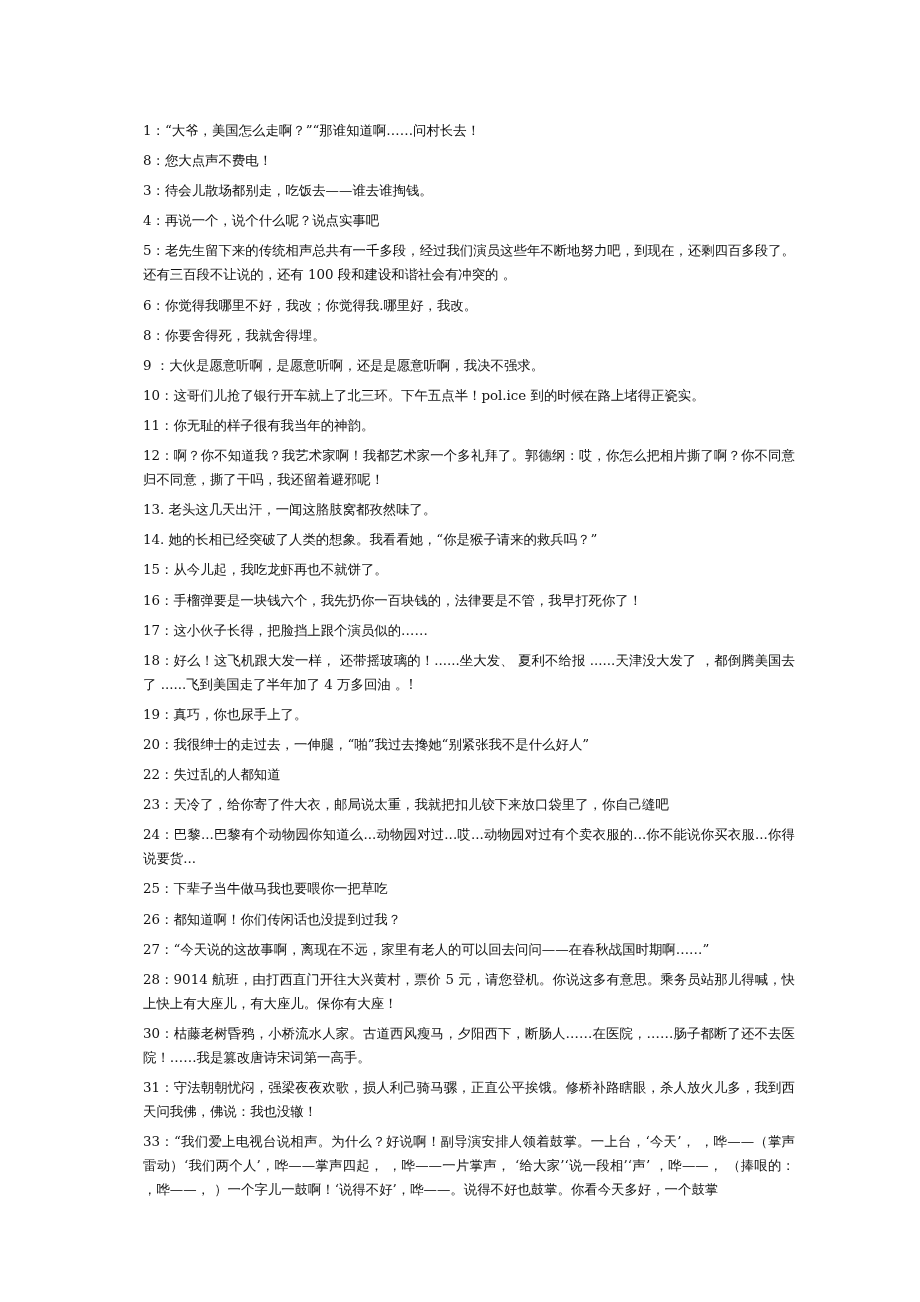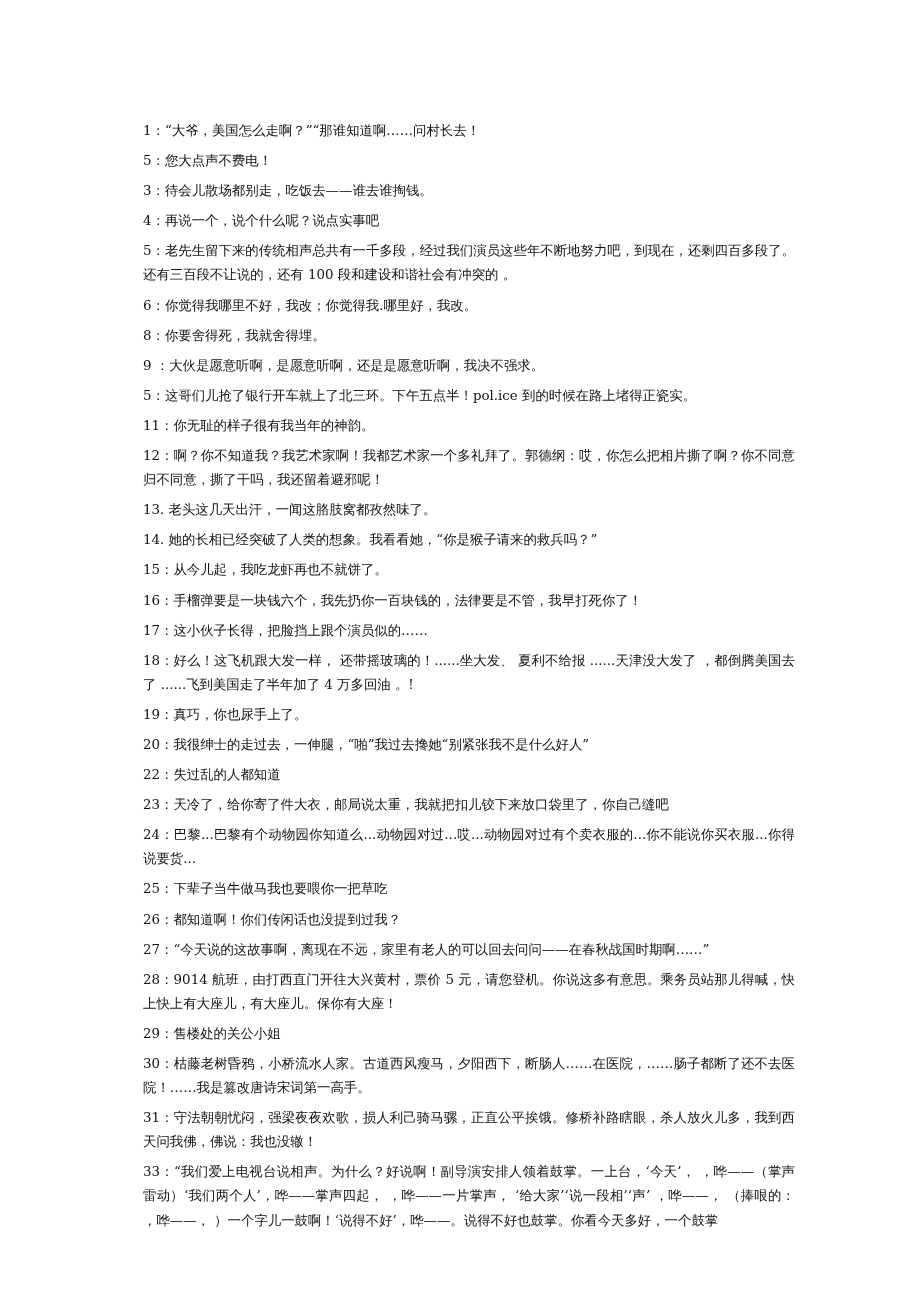--- a/index.html
+++ b/index.html
@@ -28,42 +28,41 @@
       margin: 6px;
       padding: 0;
       word-break: break-all;
     }
   </style>
 </head>
 <body>
 
 <div class="page">
   <p class="para">1：“大爷，美国怎么走啊？”“那谁知道啊……问村长去！</p>
-  <p class="para">5：您大点声不费电！</p>
+  <p class="para">8：您大点声不费电！</p>
   <p class="para">3：待会儿散场都别走，吃饭去——谁去谁掏钱。</p>
   <p class="para">4：再说一个，说个什么呢？说点实事吧</p>
   <p class="para">5：老先生留下来的传统相声总共有一千多段，经过我们演员这些年不断地努力吧，到现在，还剩四百多段了。还有三百段不让说的，还有 100 段和建设和谐社会有冲突的 。</p>
   <p class="para">6：你觉得我哪里不好，我改；你觉得我.哪里好，我改。</p>
   <p class="para">8：你要舍得死，我就舍得埋。</p>
   <p class="para">9 ：大伙是愿意听啊，是愿意听啊，还是是愿意听啊，我决不强求。</p>
-  <p class="para">5：这哥们儿抢了银行开车就上了北三环。下午五点半！pol.ice 到的时候在路上堵得正瓷实。</p>
+  <p class="para">10：这哥们儿抢了银行开车就上了北三环。下午五点半！pol.ice 到的时候在路上堵得正瓷实。</p>
   <p class="para">11：你无耻的样子很有我当年的神韵。</p>
   <p class="para">12：啊？你不知道我？我艺术家啊！我都艺术家一个多礼拜了。郭德纲：哎，你怎么把相片撕了啊？你不同意归不同意，撕了干吗，我还留着避邪呢！</p>
   <p class="para">13. 老头这几天出汗，一闻这胳肢窝都孜然味了。</p>
   <p class="para">14. 她的长相已经突破了人类的想象。我看看她，“你是猴子请来的救兵吗？”</p>
   <p class="para">15：从今儿起，我吃龙虾再也不就饼了。</p>
   <p class="para">16：手榴弹要是一块钱六个，我先扔你一百块钱的，法律要是不管，我早打死你了！</p>
   <p class="para">17：这小伙子长得，把脸挡上跟个演员似的……</p>
   <p class="para">18：好么！这飞机跟大发一样， 还带摇玻璃的！......坐大发、 夏利不给报 ......天津没大发了 ，都倒腾美国去了 ......飞到美国走了半年加了 4 万多回油 。!</p>
   <p class="para">19：真巧，你也尿手上了。</p>
   <p class="para">20：我很绅士的走过去，一伸腿，“啪”我过去搀她“别紧张我不是什么好人”</p>
   <p class="para">22：失过乱的人都知道</p>
   <p class="para">23：天冷了，给你寄了件大衣，邮局说太重，我就把扣儿铰下来放口袋里了，你自己缝吧</p>
   <p class="para">24：巴黎...巴黎有个动物园你知道么...动物园对过...哎...动物园对过有个卖衣服的...你不能说你买衣服...你得说要货...</p>
   <p class="para">25：下辈子当牛做马我也要喂你一把草吃</p>
   <p class="para">26：都知道啊！你们传闲话也没提到过我？</p>
   <p class="para">27：“今天说的这故事啊，离现在不远，家里有老人的可以回去问问——在春秋战国时期啊……”</p>
   <p class="para">28：9014 航班，由打西直门开往大兴黄村，票价 5 元，请您登机。你说这多有意思。乘务员站那儿得喊，快上快上有大座儿，有大座儿。保你有大座！</p>
-  <p class="para">29：售楼处的关公小姐</p>
   <p class="para">30：枯藤老树昏鸦，小桥流水人家。古道西风瘦马，夕阳西下，断肠人……在医院，……肠子都断了还不去医院！……我是篡改唐诗宋词第一高手。</p>
   <p class="para">31：守法朝朝忧闷，强梁夜夜欢歌，损人利己骑马骡，正直公平挨饿。修桥补路瞎眼，杀人放火儿多，我到西天问我佛，佛说：我也没辙！</p>
   <p class="para">33：“我们爱上电视台说相声。为什么？好说啊！副导演安排人领着鼓掌。一上台，‘今天’， ，哗——（掌声雷动）‘我们两个人’，哗——掌声四起， ，哗——一片掌声， ‘给大家’‘说一段相’‘声’ ，哗——， （捧哏的： ，哗——， ）一个字儿一鼓啊！‘说得不好’，哗——。说得不好也鼓掌。你看今天多好，一个鼓掌</p>
 </div>
 
 </body></html>

